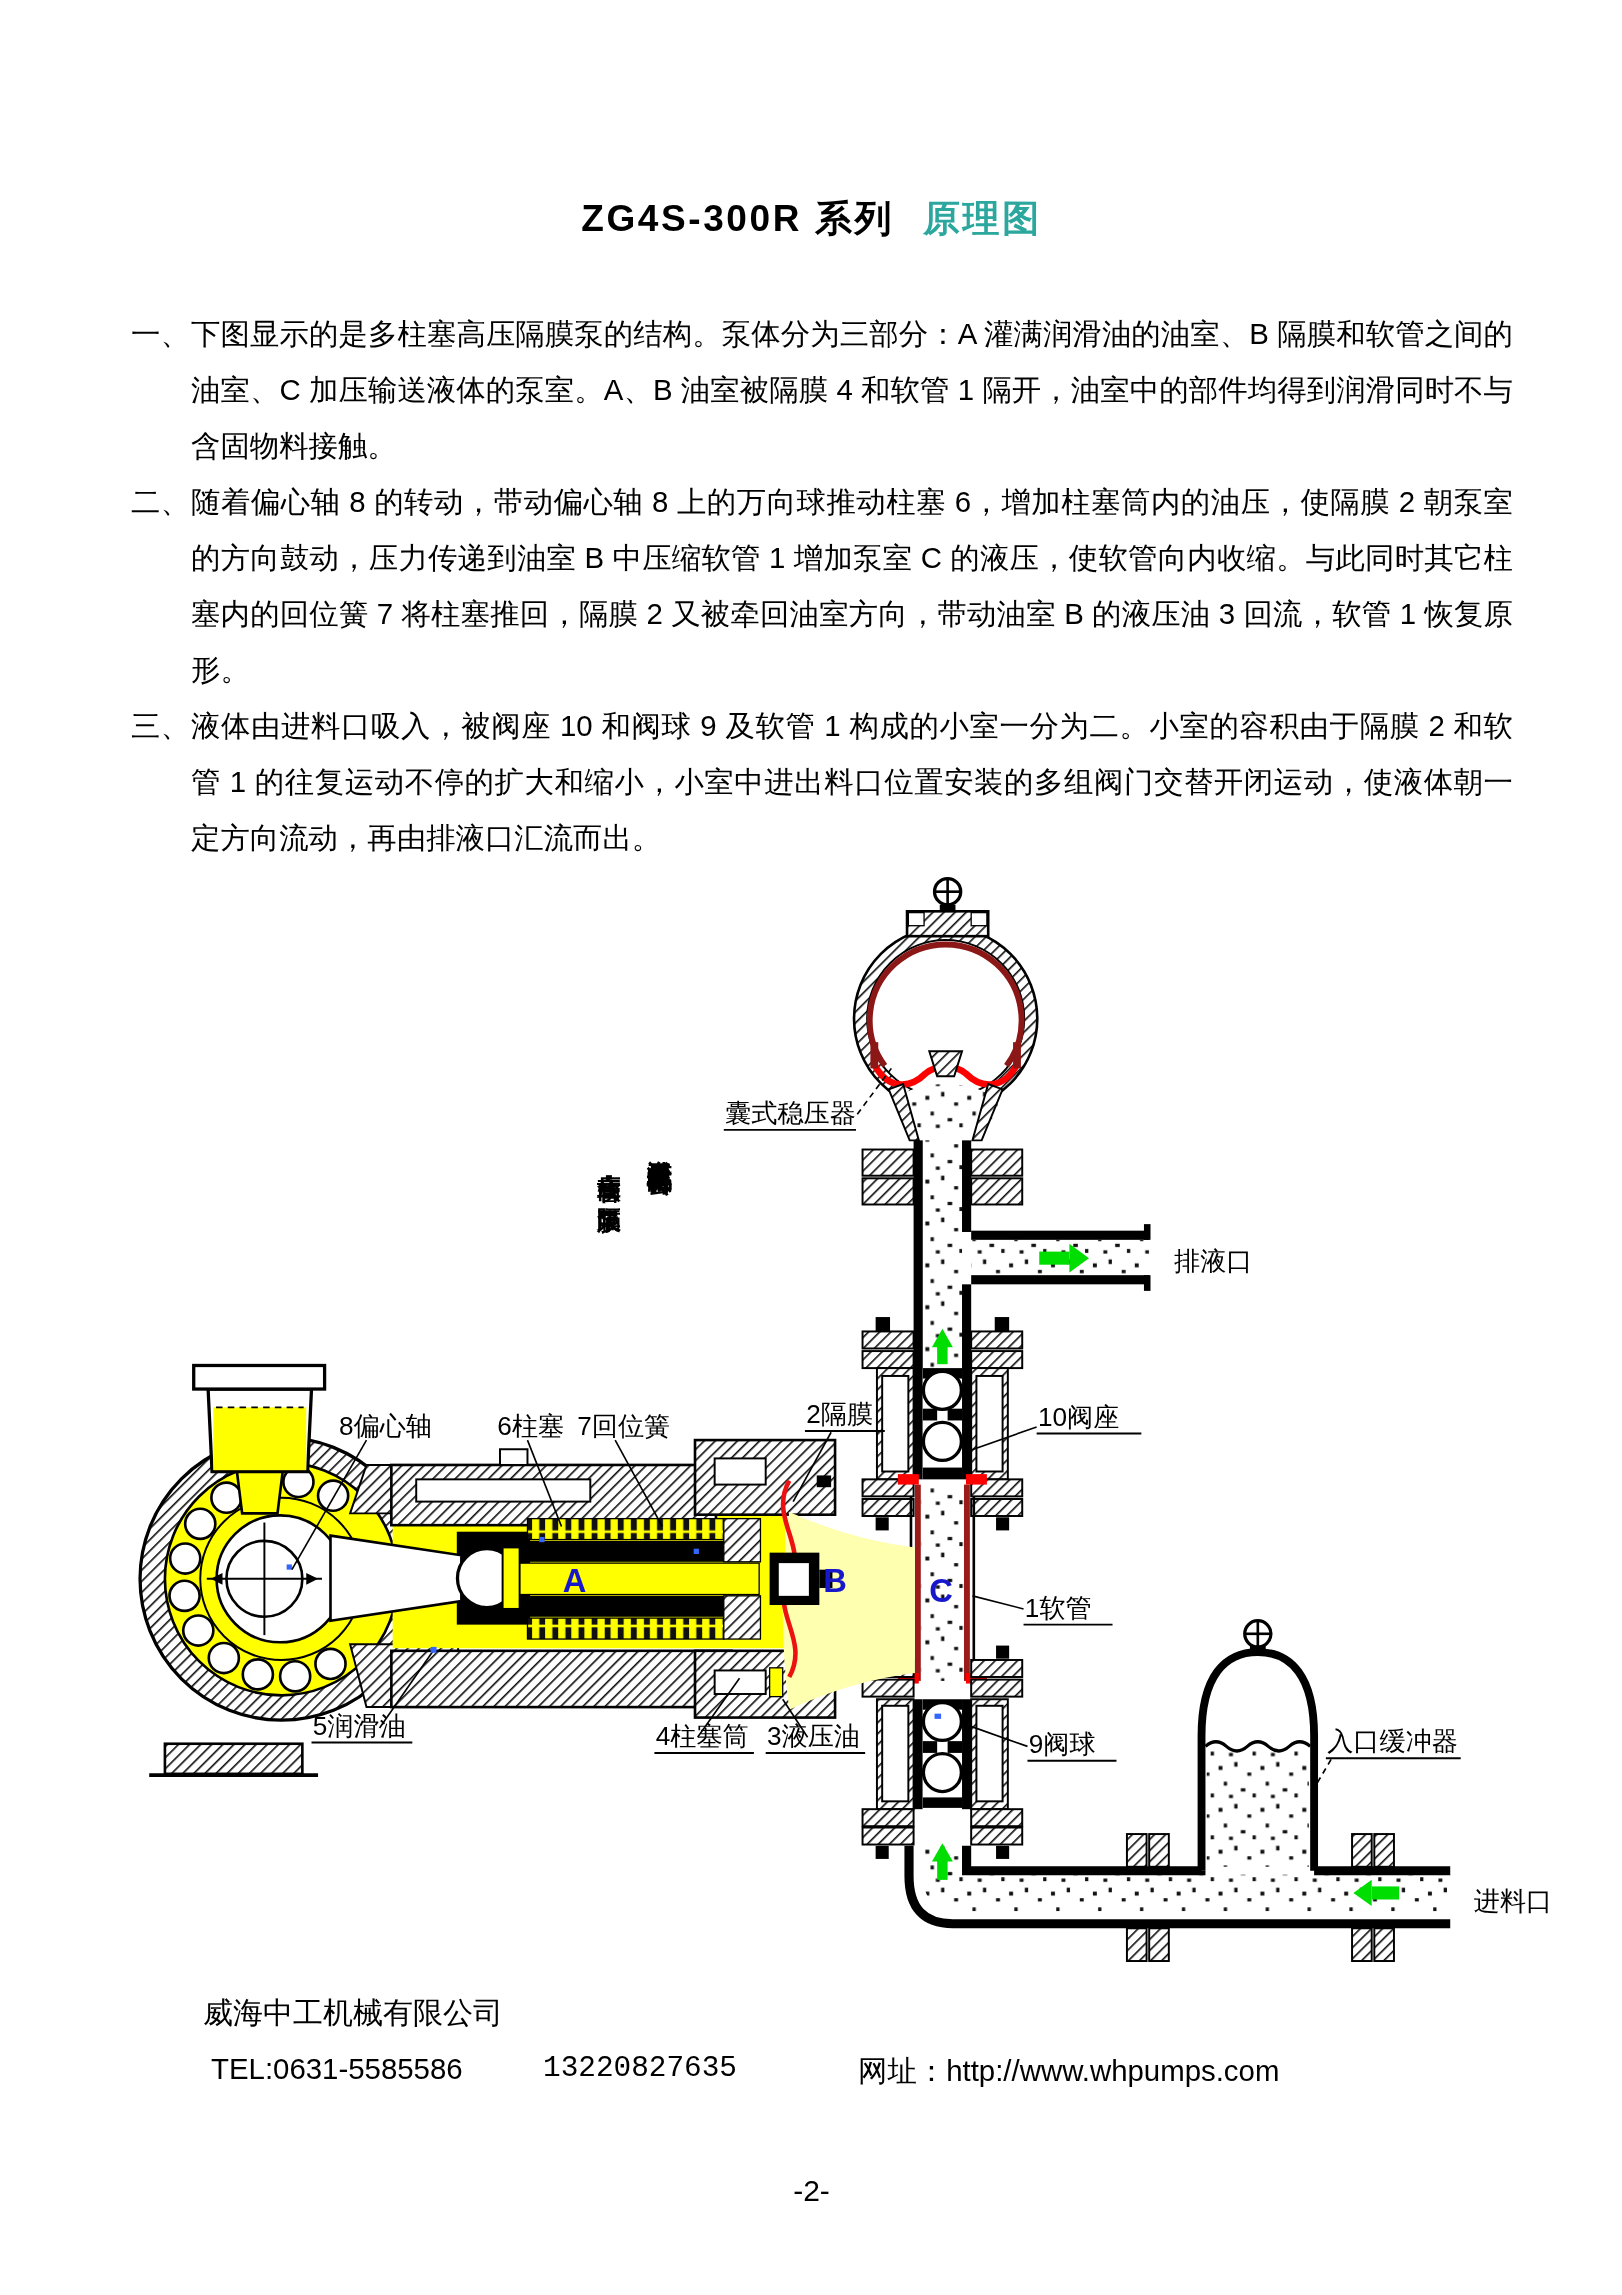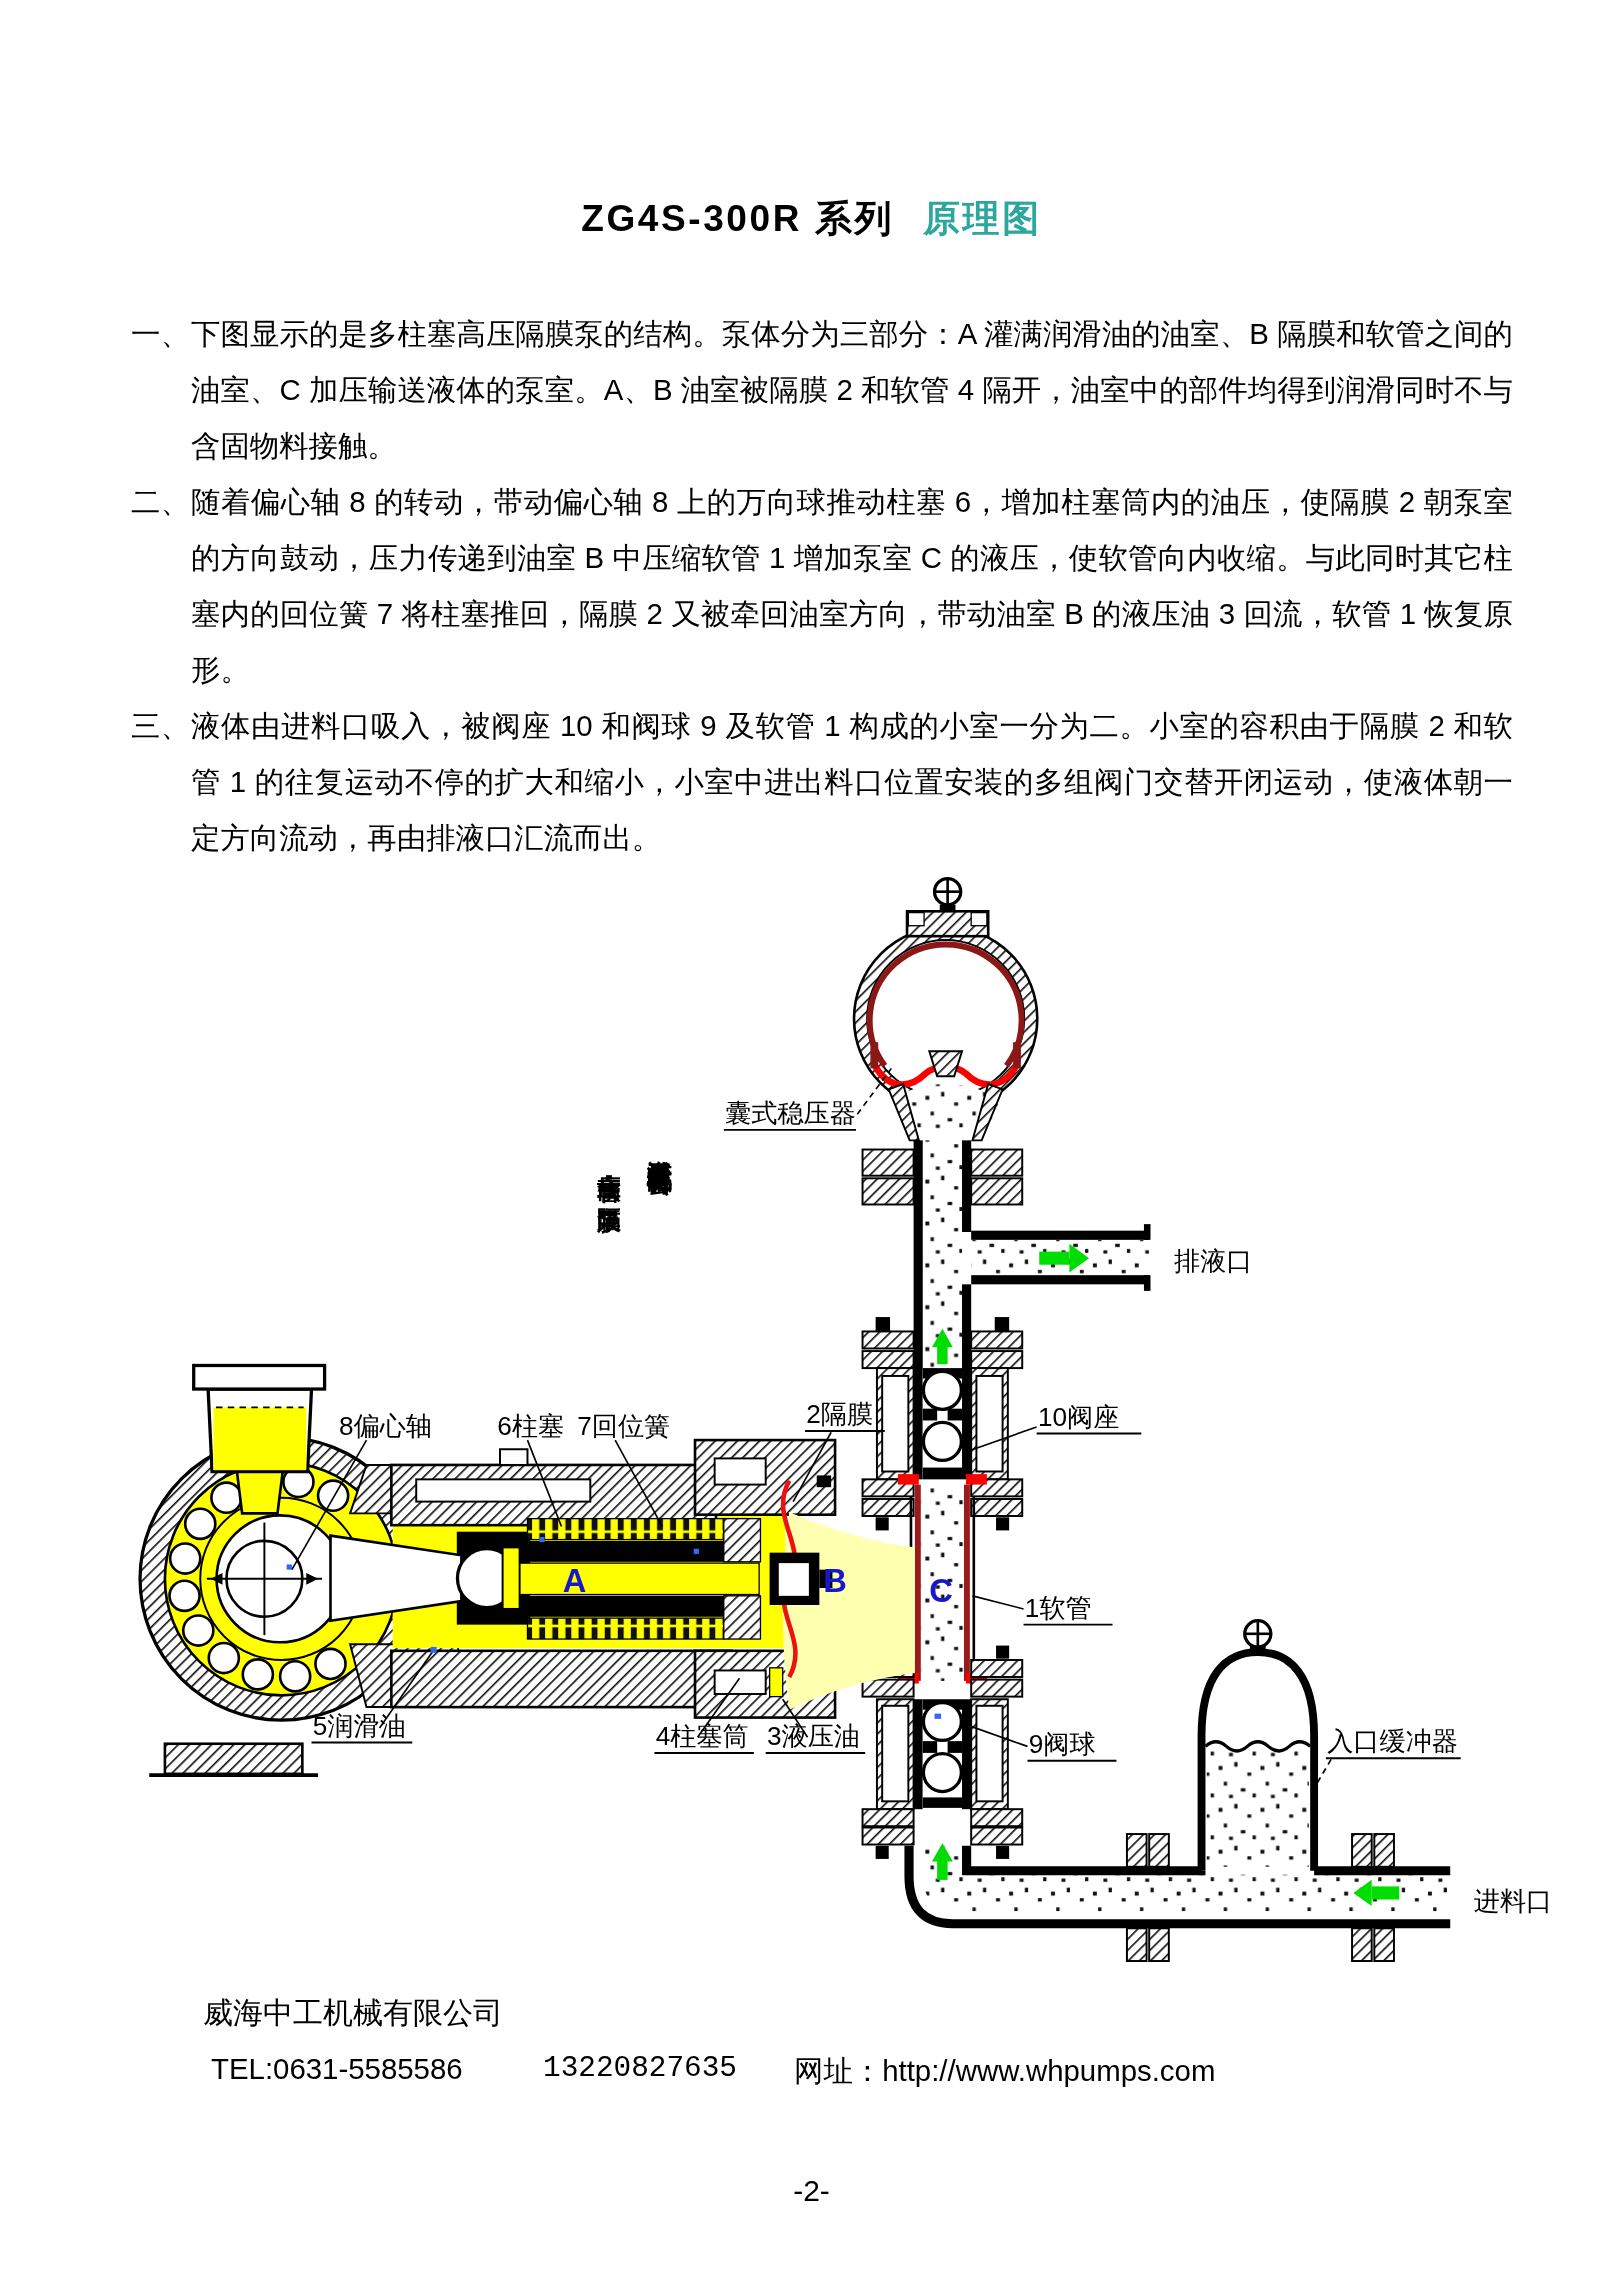--- a/index.html
+++ b/index.html
@@ -14,39 +14,39 @@
   .para .ptext{flex:1;text-align:justify;}
   .vtext{position:absolute;writing-mode:vertical-rl;text-orientation:upright;
          font-weight:700;color:#000;}
   .vt-company{left:644px;top:1140px;font-size:25px;letter-spacing:1.3px;}
   .vt-product{left:593px;top:1157px;font-size:23.6px;letter-spacing:1.3px;}
   .diagram{position:absolute;left:0;top:851px;width:1623px;height:1152px;}
   .footer-company{position:absolute;left:203px;top:1993px;font-size:30px;}
   .footer-line{position:absolute;top:2052px;left:0;width:1623px;font-size:29.4px;}
   .footer-line .tel{position:absolute;left:211px;}
   .footer-line .tel2{position:absolute;left:543px;font-family:Liberation Mono, monospace;}
-  .footer-line .web{position:absolute;left:794px;}
+  .footer-line .web{position:absolute;left:858px;}
   .pageno{position:absolute;top:2174px;left:0;width:1623px;text-align:center;font-size:30px;}
   svg text{font-family:"Liberation Sans","DejaVu Sans",sans-serif;}
 </style>
 </head>
 <body>
 
 <div class="page">
 
   <div class="title">
     <span>ZG4S-300R 系列</span>
     <span> </span>
     <span class="accent" style="color:#2BA79E">原理图</span>
   </div>
 
   <div class="paras">
     <div class="para">
       <span class="marker">一、</span>
-      <div class="ptext">下图显示的是多柱塞高压隔膜泵的结构。泵体分为三部分：A 灌满润滑油的油室、B 隔膜和软管之间的油室、C 加压输送液体的泵室。A、B 油室被隔膜 2 和软管 4 隔开，油室中的部件均得到润滑同时不与含固物料接触。</div>
+      <div class="ptext">下图显示的是多柱塞高压隔膜泵的结构。泵体分为三部分：A 灌满润滑油的油室、B 隔膜和软管之间的油室、C 加压输送液体的泵室。A、B 油室被隔膜 4 和软管 1 隔开，油室中的部件均得到润滑同时不与含固物料接触。</div>
     </div>
     <div class="para">
       <span class="marker">二、</span>
       <div class="ptext">随着偏心轴 8 的转动，带动偏心轴 8 上的万向球推动柱塞 6，增加柱塞筒内的油压，使隔膜 2 朝泵室的方向鼓动，压力传递到油室 B 中压缩软管 1 增加泵室 C 的液压，使软管向内收缩。与此同时其它柱塞内的回位簧 7 将柱塞推回，隔膜 2 又被牵回油室方向，带动油室 B 的液压油 3 回流，软管 1 恢复原形。</div>
     </div>
     <div class="para">
       <span class="marker">三、</span>
       <div class="ptext">液体由进料口吸入，被阀座 10 和阀球 9 及软管 1 构成的小室一分为二。小室的容积由于隔膜 2 和软管 1 的往复运动不停的扩大和缩小，小室中进出料口位置安装的多组阀门交替开闭运动，使液体朝一定方向流动，再由排液口汇流而出。</div>
     </div>
   </div>

